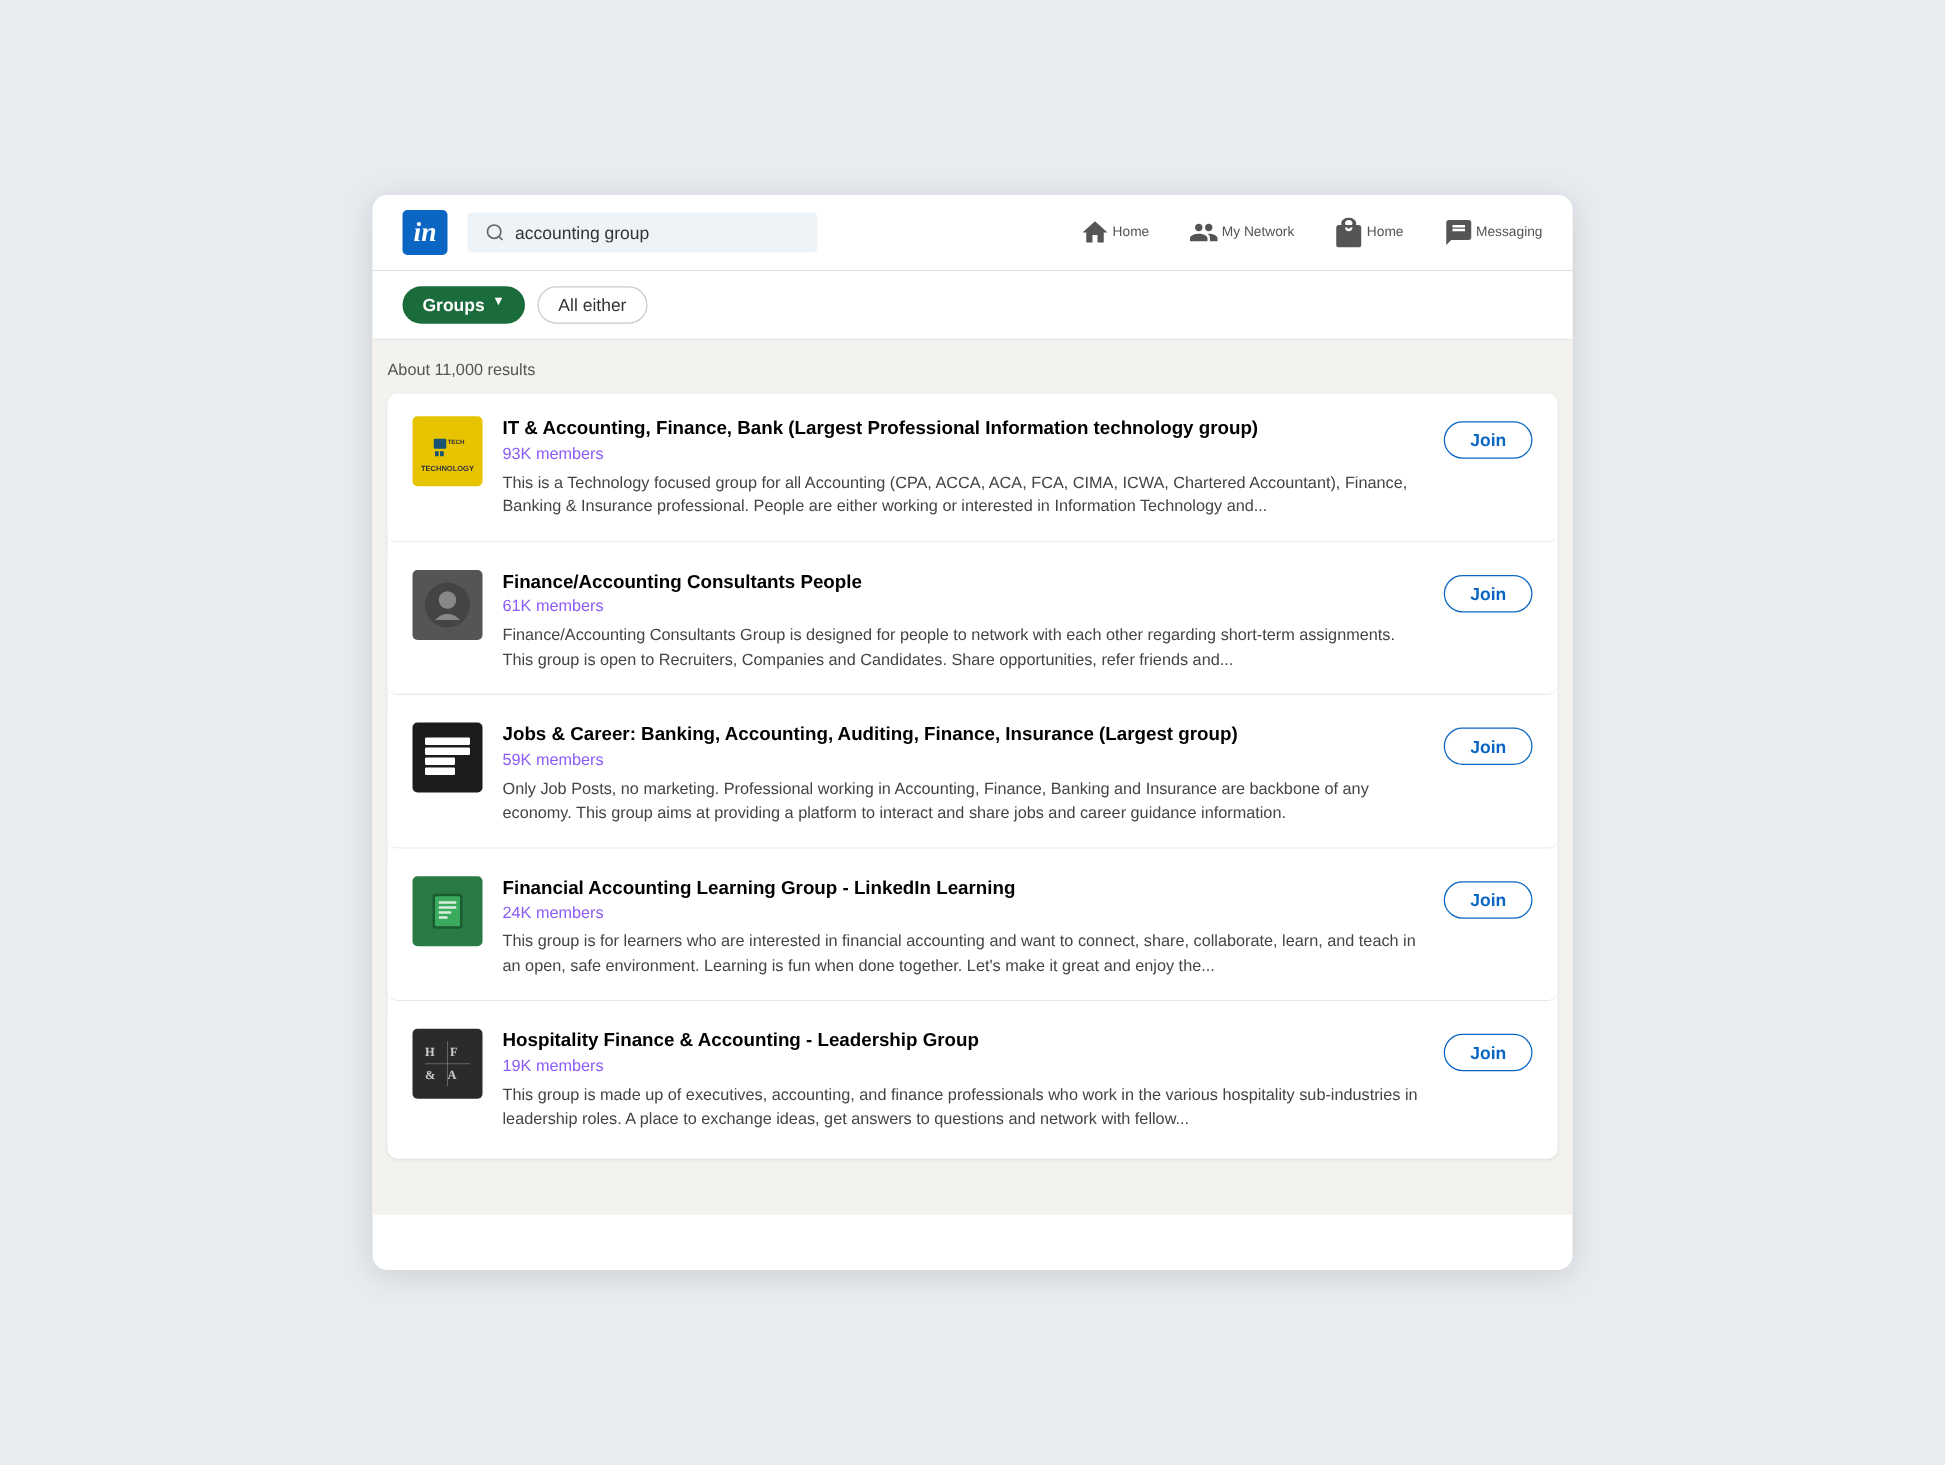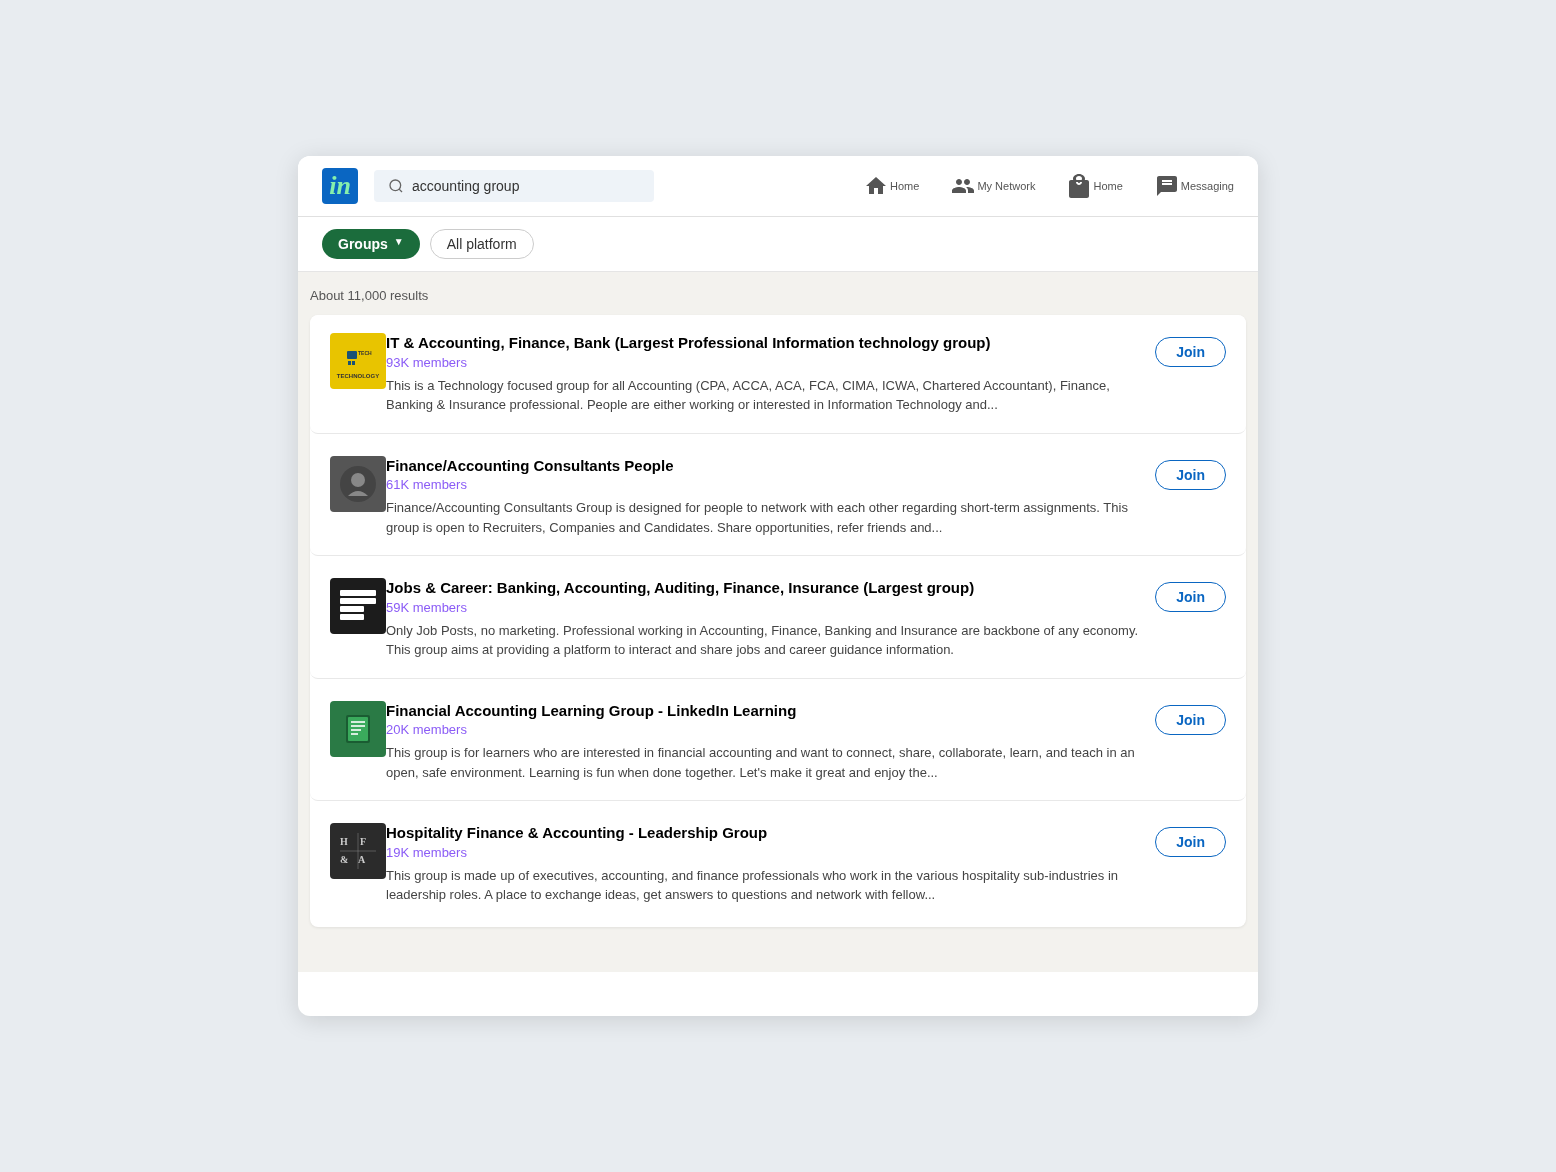--- a/index.html
+++ b/index.html
@@ -33,23 +33,23 @@
       width: 36px;
       height: 36px;
       background: #0a66c2;
       border-radius: 4px;
       display: flex;
       align-items: center;
       justify-content: center;
       flex-shrink: 0;
     }
     .linkedin-logo span {
-      color: #86efac;
+      color: #ffffff;
       font-weight: 900;
-      font-size: 26px;
+      font-size: 22px;
       font-style: italic;
       font-family: Georgia, serif;
     }
     .search-bar {
       display: flex;
       background: #eef3f8;
       border-radius: 4px;
       padding: 8px 14px;
       width: 280px;
       gap: 8px;
@@ -133,21 +133,21 @@
       margin-bottom: 12px;
     }
     
     .result-card {
       background: #fff;
       border-radius: 8px;
       padding: 18px 20px;
       margin-bottom: 4px;
       display: flex;
       align-items: flex-start;
-      gap: 0;
+      gap: 16px;
       border-bottom: 1px solid #e8e8e8;
     }
     .result-card:last-child {
       border-bottom: none;
     }
     .card-logo {
       width: 56px;
       height: 56px;
       border-radius: 4px;
       flex-shrink: 0;
@@ -255,21 +255,21 @@
       </div>
     </div>
   </nav>
 
   <div class="filter-bar">
     <button class="groups-btn">
       <span>Groups</span>
       <span class="caret">▼</span>
     </button>
     <button class="all-filters-btn">
-      <span>All platform</span>
+      <span>All either</span>
     </button>
   </div>
 
   <div class="results-area">
     <div class="results-count">About 11,000 results</div>
 
     <div class="cards-wrapper">
 
       <div class="result-card">
         <div class="card-logo logo-tech" style="background:#e8c400; flex-direction:column; font-size:7px; color:#000; text-align:center; padding:4px;">
@@ -337,21 +337,21 @@
             <rect x="8" y="6" width="24" height="28" rx="2" fill="#1a5c32"></rect>
             <rect x="10" y="8" width="20" height="24" rx="1" fill="#3aaa5c"></rect>
             <rect x="13" y="12" width="14" height="2" fill="#fff" opacity="0.8"></rect>
             <rect x="13" y="16" width="14" height="2" fill="#fff" opacity="0.8"></rect>
             <rect x="13" y="20" width="10" height="2" fill="#fff" opacity="0.8"></rect>
             <rect x="13" y="24" width="7" height="2" fill="#fff" opacity="0.8"></rect>
           </svg>
         </div>
         <div class="card-content">
           <div class="card-title">Financial Accounting Learning Group - LinkedIn Learning</div>
-          <div class="card-members">20K members</div>
+          <div class="card-members">24K members</div>
           <div class="card-desc">
             This <b>group</b> is for learners who are interested in financial <b>accounting</b> and want to connect, share, collaborate, learn, and teach in an open, safe environment. Learning is fun when done together. Let's make it great and enjoy the...
           </div>
         </div>
         <button class="join-btn">Join</button>
       </div>
 
       <div class="result-card">
         <div class="card-logo logo-hospitality" style="background:#2b2b2b; display:flex; align-items:center; justify-content:center;">
           <svg width="44" height="44" viewBox="0 0 44 44">

